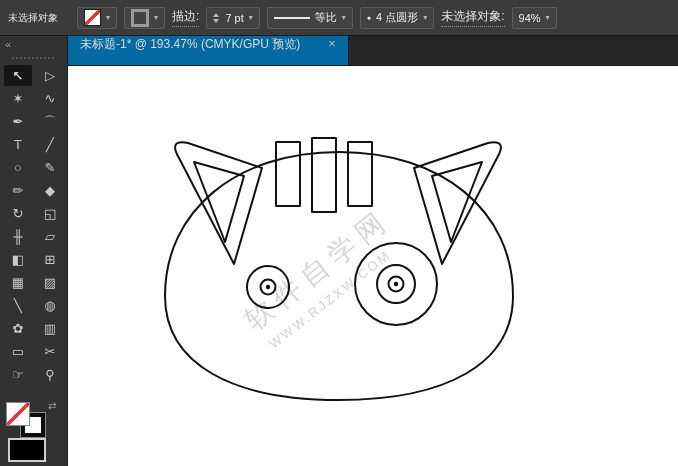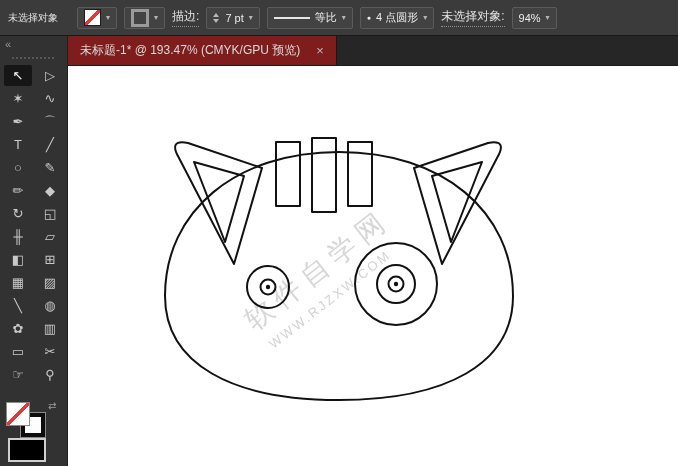--- a/index.html
+++ b/index.html
@@ -20,21 +20,21 @@
   .updown{display:flex;flex-direction:column;gap:2px;margin-right:1px;}
   .updown i{width:0;height:0;border-left:3px solid transparent;border-right:3px solid transparent;display:block;}
   .updown .u{border-bottom:4px solid #b8b8b8;}
   .updown .d{border-top:4px solid #b8b8b8;}
   .line-preview{width:36px;height:2px;background:#e6e6e6;}
   .dot{font-size:7px;color:#eee;}
 
   
   .tabbar{position:absolute;left:68px;top:36px;width:610px;height:30px;background:#262626;
           border-bottom:1px solid #1a1a1a;display:flex;box-sizing:border-box;}
-  .tab{display:flex;align-items:center;gap:16px;padding:0 12px;background:#7f1d1d;
+  .tab{display:flex;gap:28px;padding:0 12px;background:#0369a1;
        border-right:1px solid #191919;font-size:12px;color:#d9d9d9;white-space:nowrap;}
   .tab-close{color:#b9b9b9;font-size:13px;}
 
   
   .toolpanel{position:absolute;left:0;top:36px;width:68px;height:430px;background:#323232;
              border-right:1px solid #1f1f1f;box-sizing:border-box;}
   .collapse{position:absolute;top:2px;left:5px;color:#9a9a9a;font-size:11px;letter-spacing:-1px;}
   .grip{position:absolute;top:21px;left:12px;width:42px;border-top:2px dotted #565656;}
   .toolgrid{position:absolute;top:28px;left:2px;width:64px;display:grid;
             grid-template-columns:32px 32px;grid-auto-rows:23px;justify-items:center;align-items:center;}

